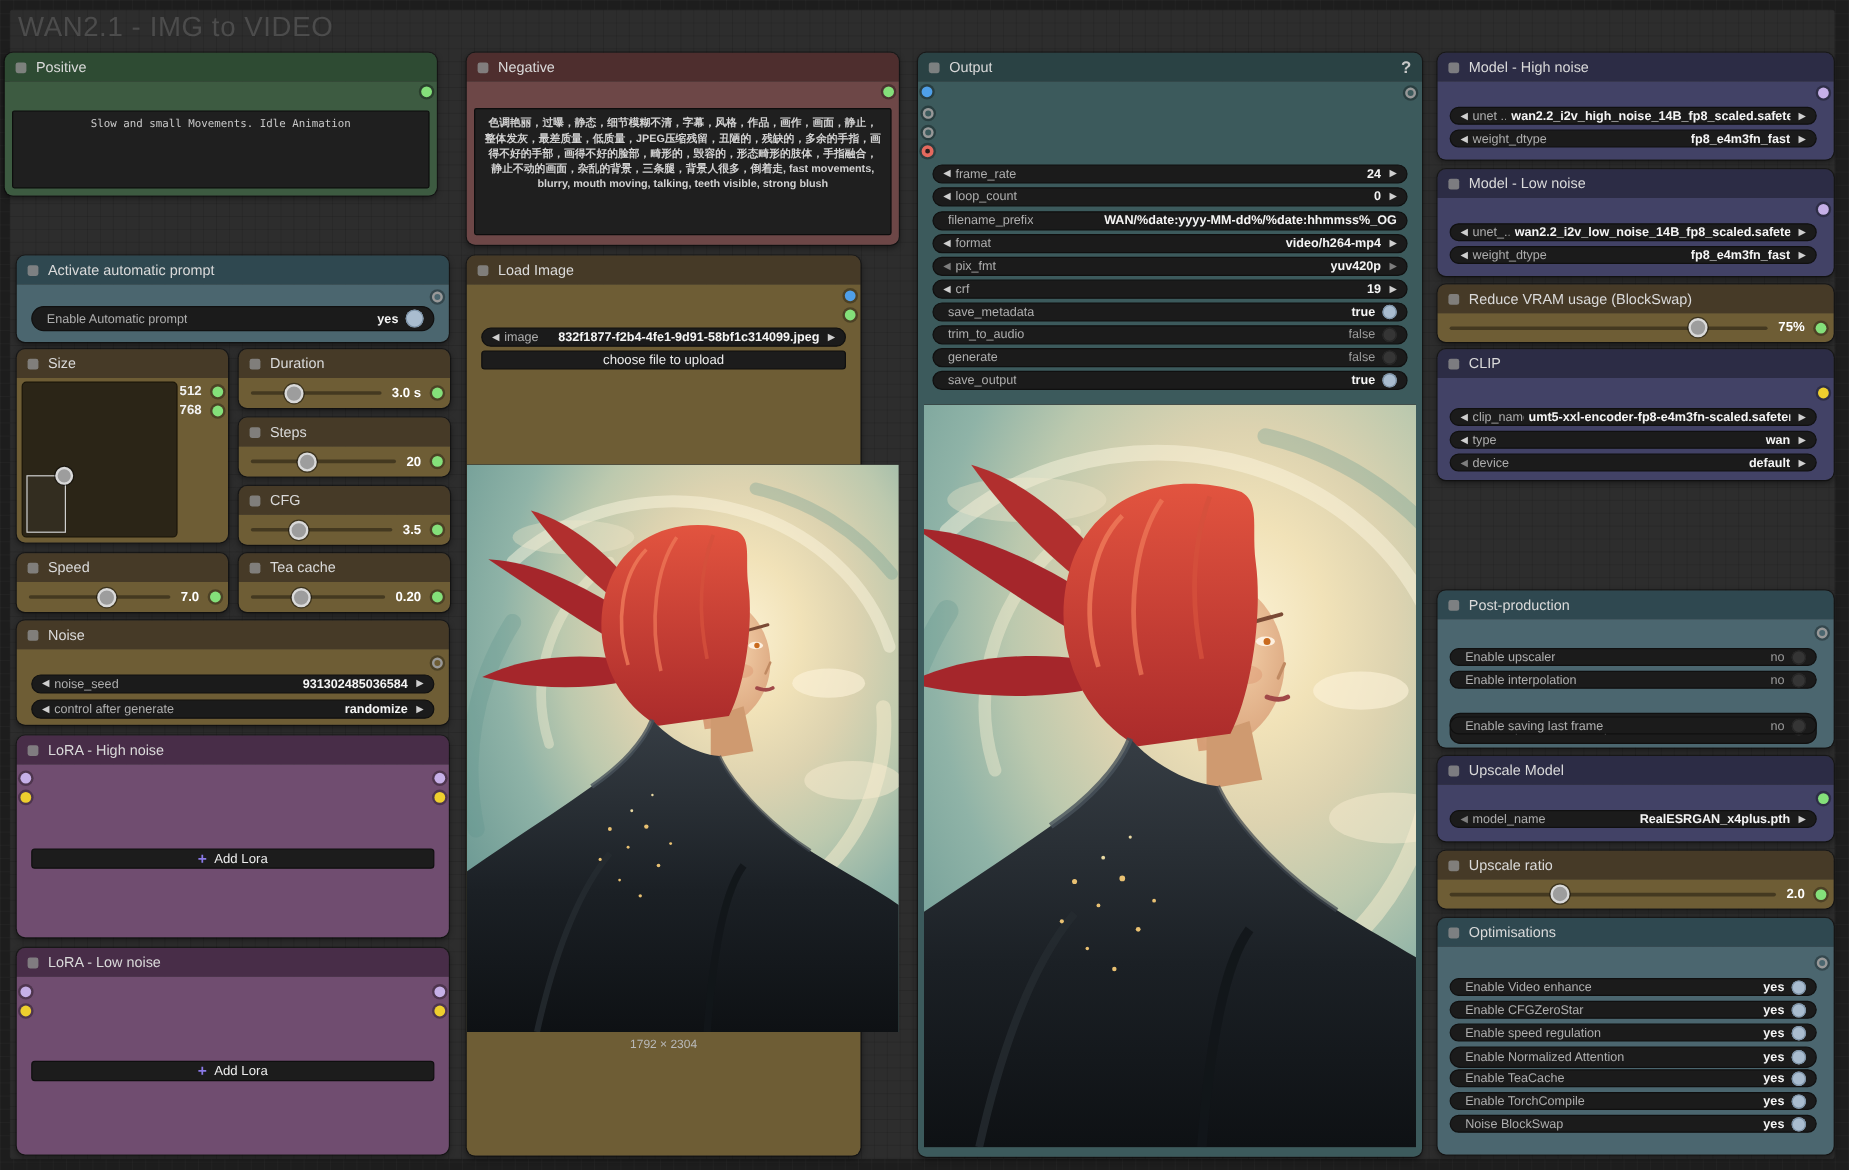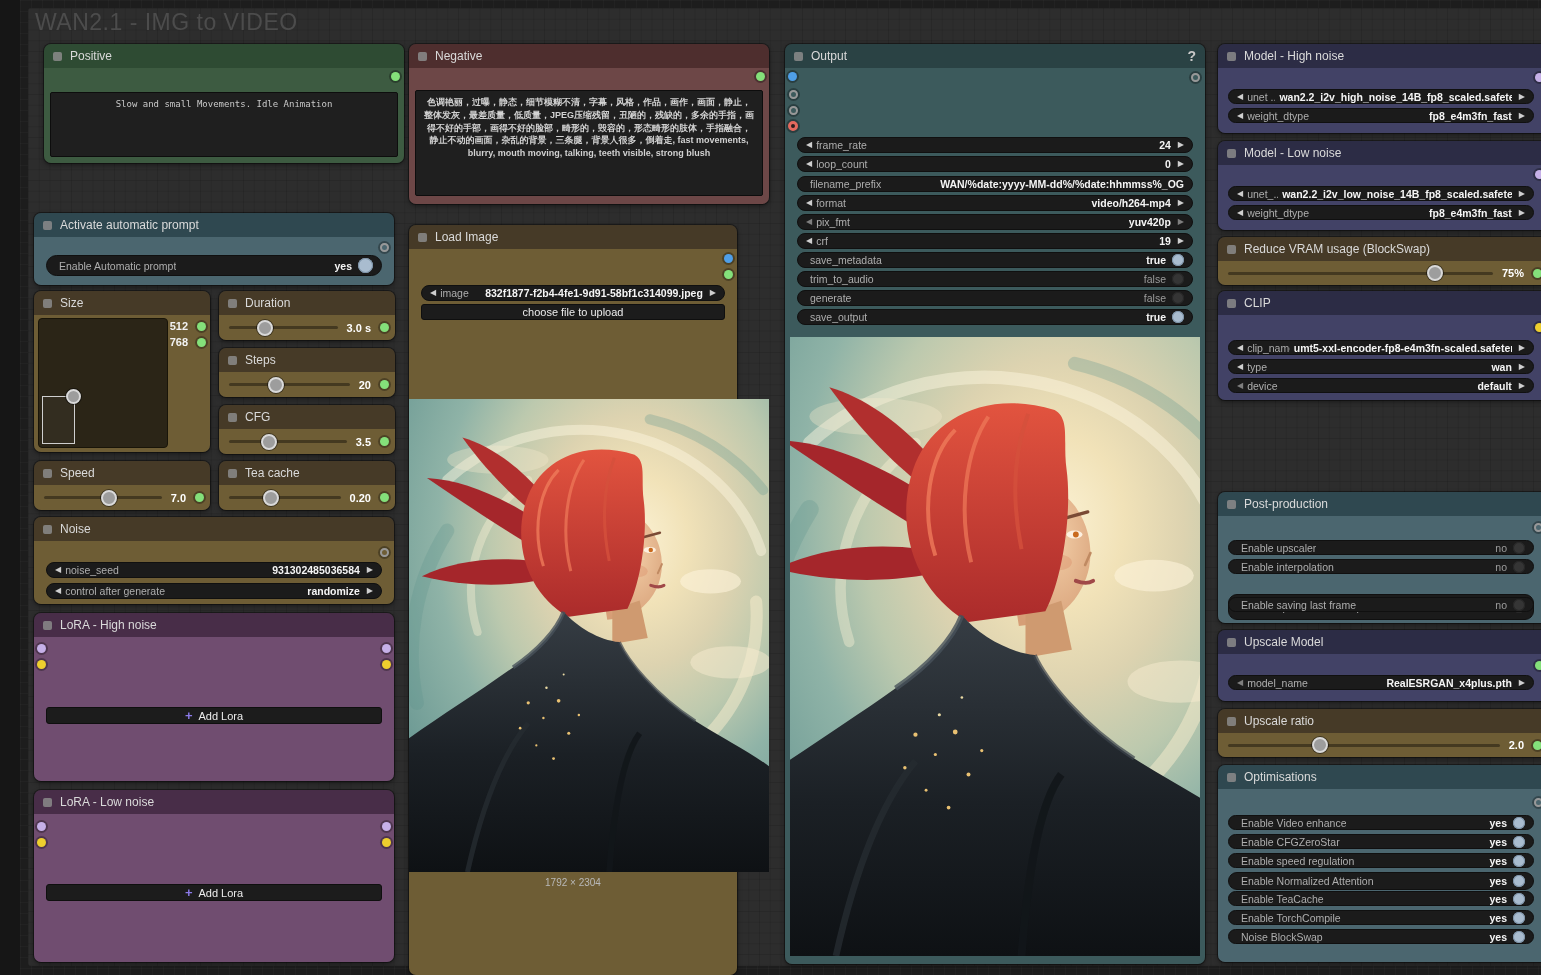--- a/index.html
+++ b/index.html
@@ -1,21 +1,21 @@
 <!DOCTYPE html>
 <html><head>
 <meta charset="utf-8">
 <style>
   html,body{margin:0;padding:0;background:#161616;}
   body{width:1541px;height:975px;position:relative;overflow:hidden;
        font-family:"Liberation Sans",sans-serif;-webkit-font-smoothing:antialiased;}
   .canvas{position:absolute;inset:0;background-color:#1d1d1d;
     background-image:linear-gradient(rgba(255,255,255,.022) 1px,transparent 1px),
                      linear-gradient(90deg,rgba(255,255,255,.022) 1px,transparent 1px);
-    background-size:11px 11px;margin-left:20px;}
+    background-size:11px 11px;}
   .group{position:absolute;left:8px;top:8px;width:1521px;height:958px;background-color:#2d2d2d;
     background-image:linear-gradient(rgba(0,0,0,.10) 1px,transparent 1px),
                      linear-gradient(90deg,rgba(0,0,0,.10) 1px,transparent 1px);
     background-size:10.75px 10.75px;border-radius:3px;}
   .group-title{position:absolute;left:7px;top:1px;font-size:23px;color:#4c4c4c;letter-spacing:.5px;white-space:nowrap;}
 
   .node{position:absolute;border-radius:7px;
         box-shadow:0 2px 5px rgba(0,0,0,.45),0 0 0 1px rgba(0,0,0,.38);}
   .hdr{position:absolute;left:0;right:0;top:0;height:24px;display:flex;align-items:center;
        gap:8px;padding:0 9px;border-radius:7px 7px 0 0;background:var(--h);box-sizing:border-box;}
@@ -160,21 +160,21 @@
       </g>
     </g>
   </defs>
 </svg>
 
 <div class="canvas">
   <div class="group">
     <div class="group-title">WAN2.1 - IMG to VIDEO</div>
   </div>
 
-  <div class="node green" style="left:24px;top:44px;width:360px;height:119px">
+  <div class="node green" style="left:4px;top:44px;width:360px;height:119px">
     <div class="hdr">
       <span class="sq"></span>
       <span class="t">Positive</span>
     </div>
     <div class="body"></div>
     <span class="dot dgreen" style="right:4px;top:28px"></span>
     <div class="ta mono" style="left:6px;top:48px;right:6px;bottom:6px">Slow and small Movements. Idle Animation</div>
   </div>
 
   <div class="node red" style="left:389px;top:44px;width:360px;height:160px">
@@ -338,21 +338,21 @@
     <span class="dot dpurple" style="left:3px;top:32px"></span>
     <span class="dot dyellow" style="left:3px;top:48px"></span>
     <span class="dot dpurple" style="right:3px;top:32px"></span>
     <span class="dot dyellow" style="right:3px;top:48px"></span>
     <div class="btn" style="left:12px;right:12px;top:94px;height:17px">
       <span class="plus-ic"></span>
       <span>Add Lora</span>
     </div>
   </div>
 
-  <div class="node brown" style="left:389px;top:225px;width:328px;height:750px">
+  <div class="node brown" style="left:389px;top:213px;width:328px;height:750px">
     <div class="hdr">
       <span class="sq"></span>
       <span class="t">Load Image</span>
     </div>
     <div class="body"></div>
     <span class="dot dblue" style="right:4px;top:29px"></span>
     <span class="dot dgreen" style="right:4px;top:45px"></span>
     <div class="pill" style="top:60px">
       <span class="arrL"></span>
       <span class="lbl">image</span>

